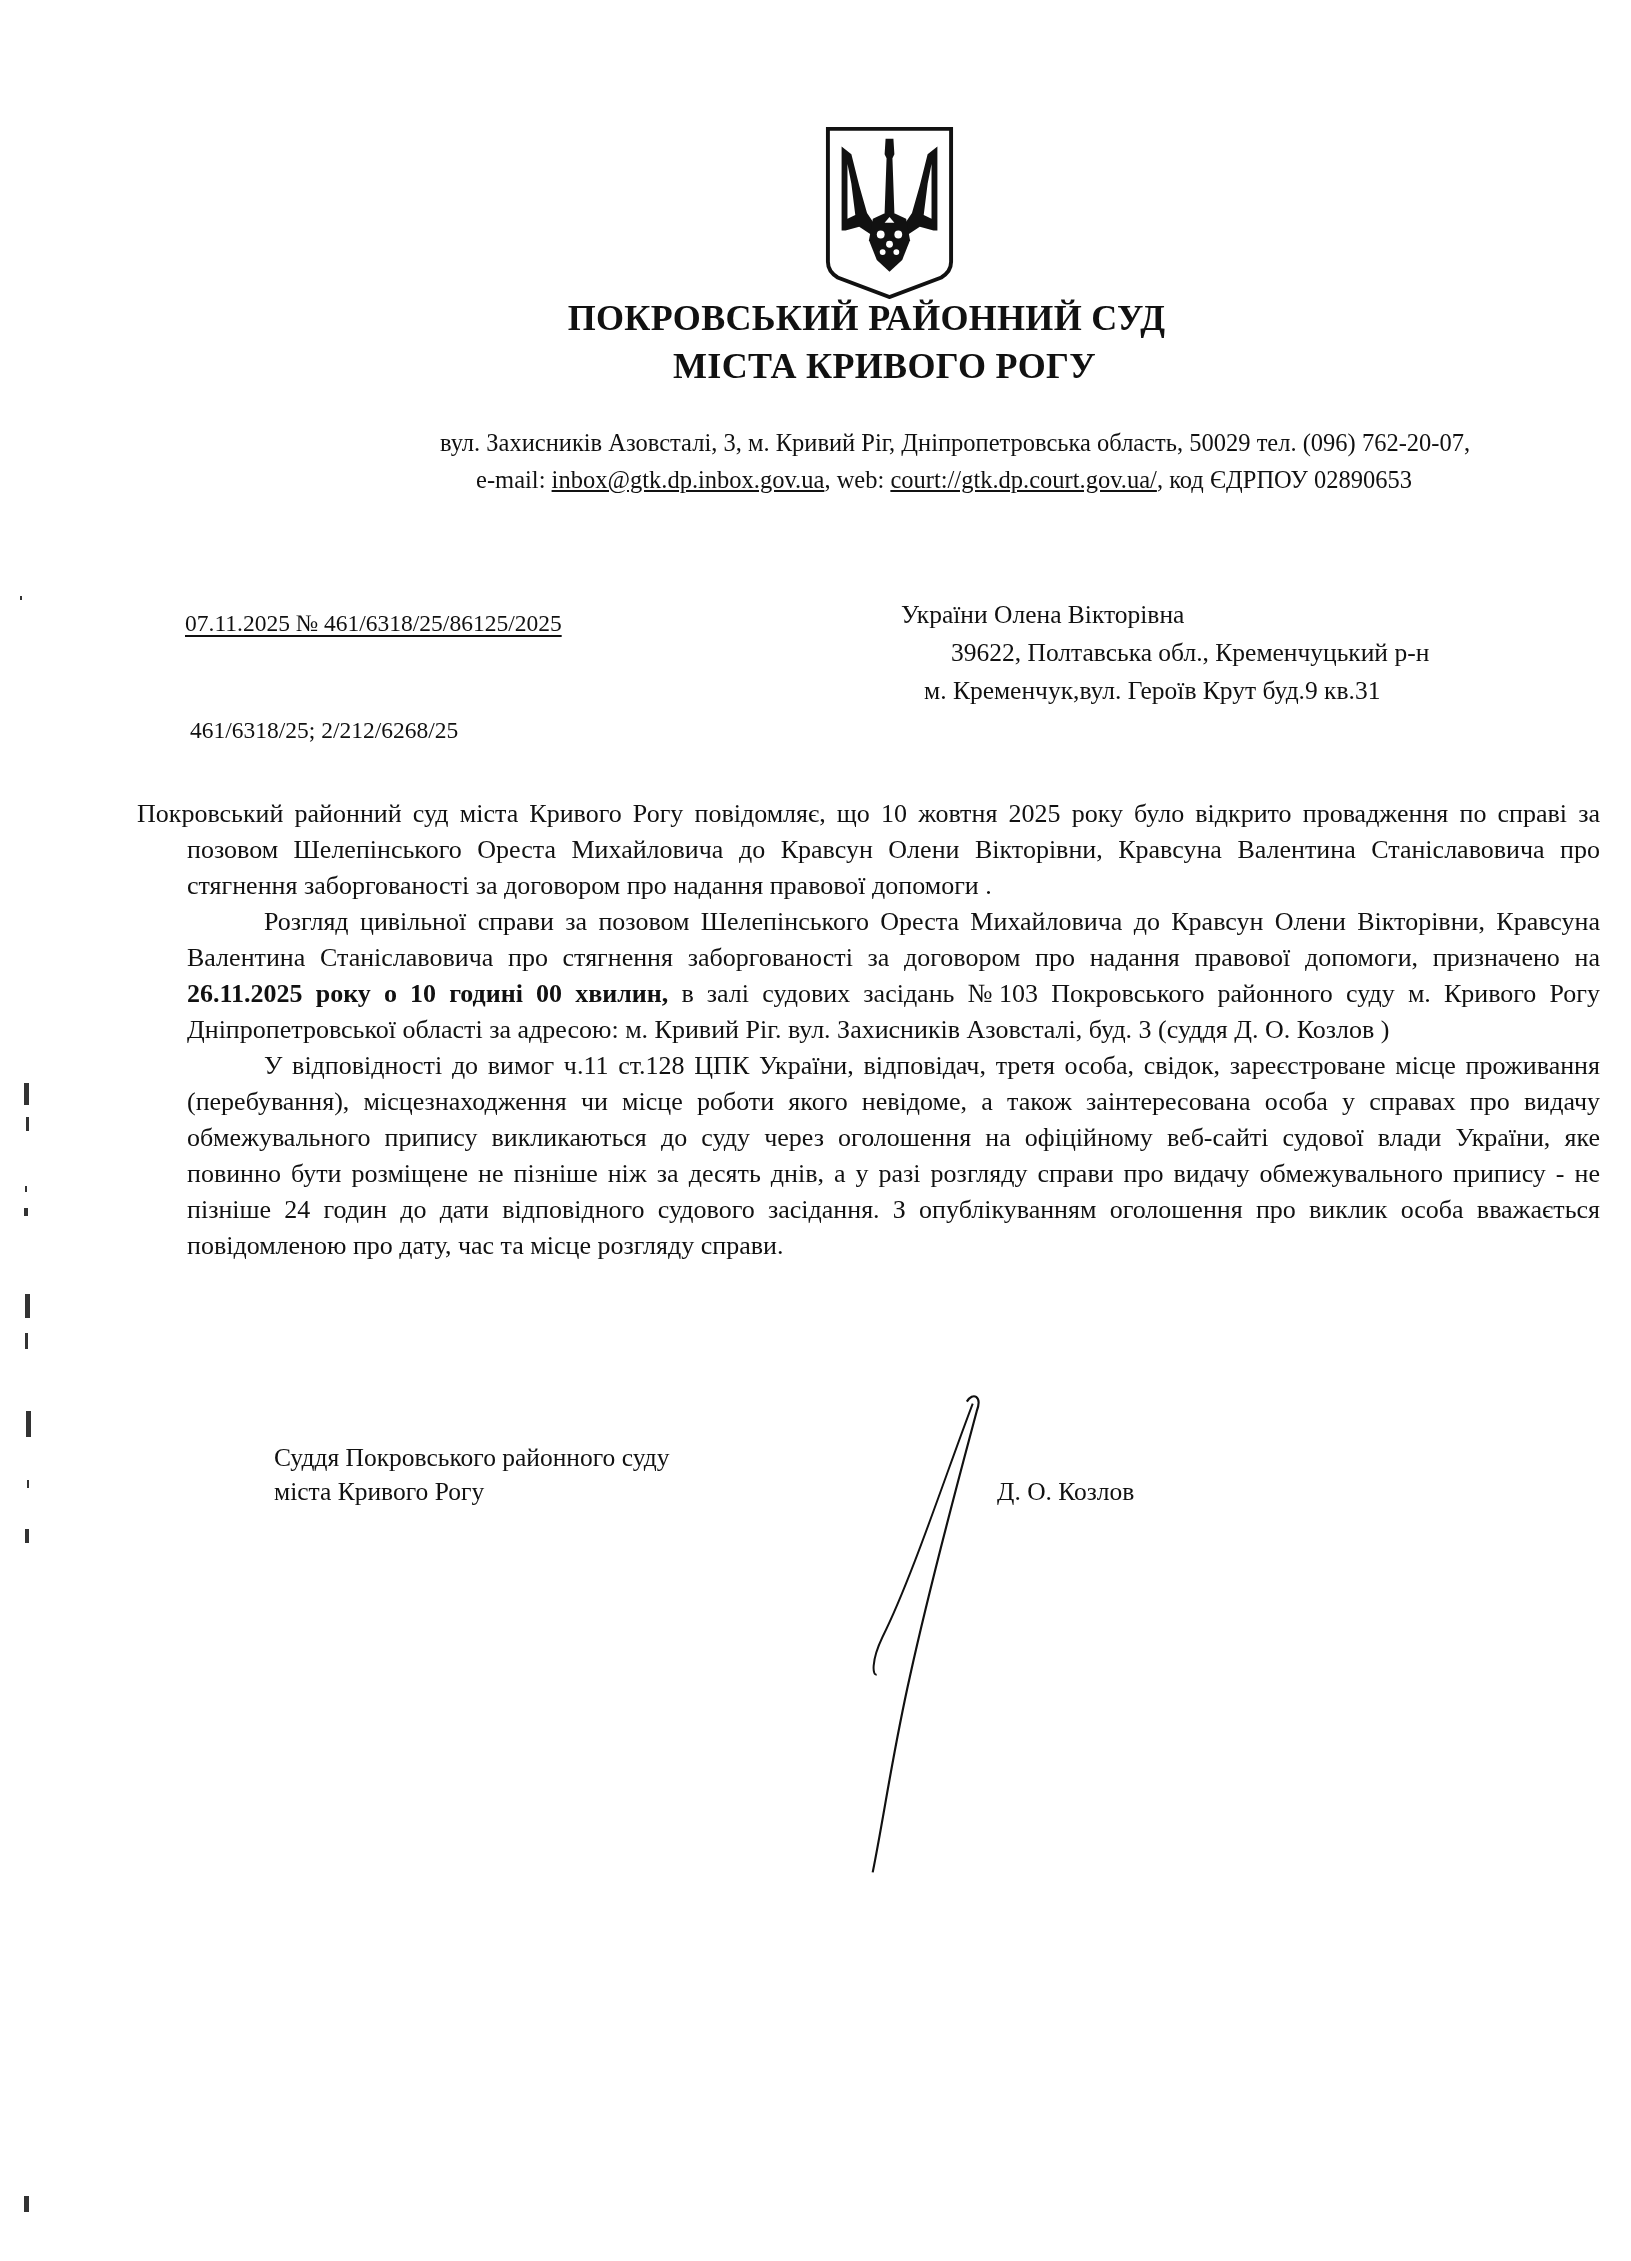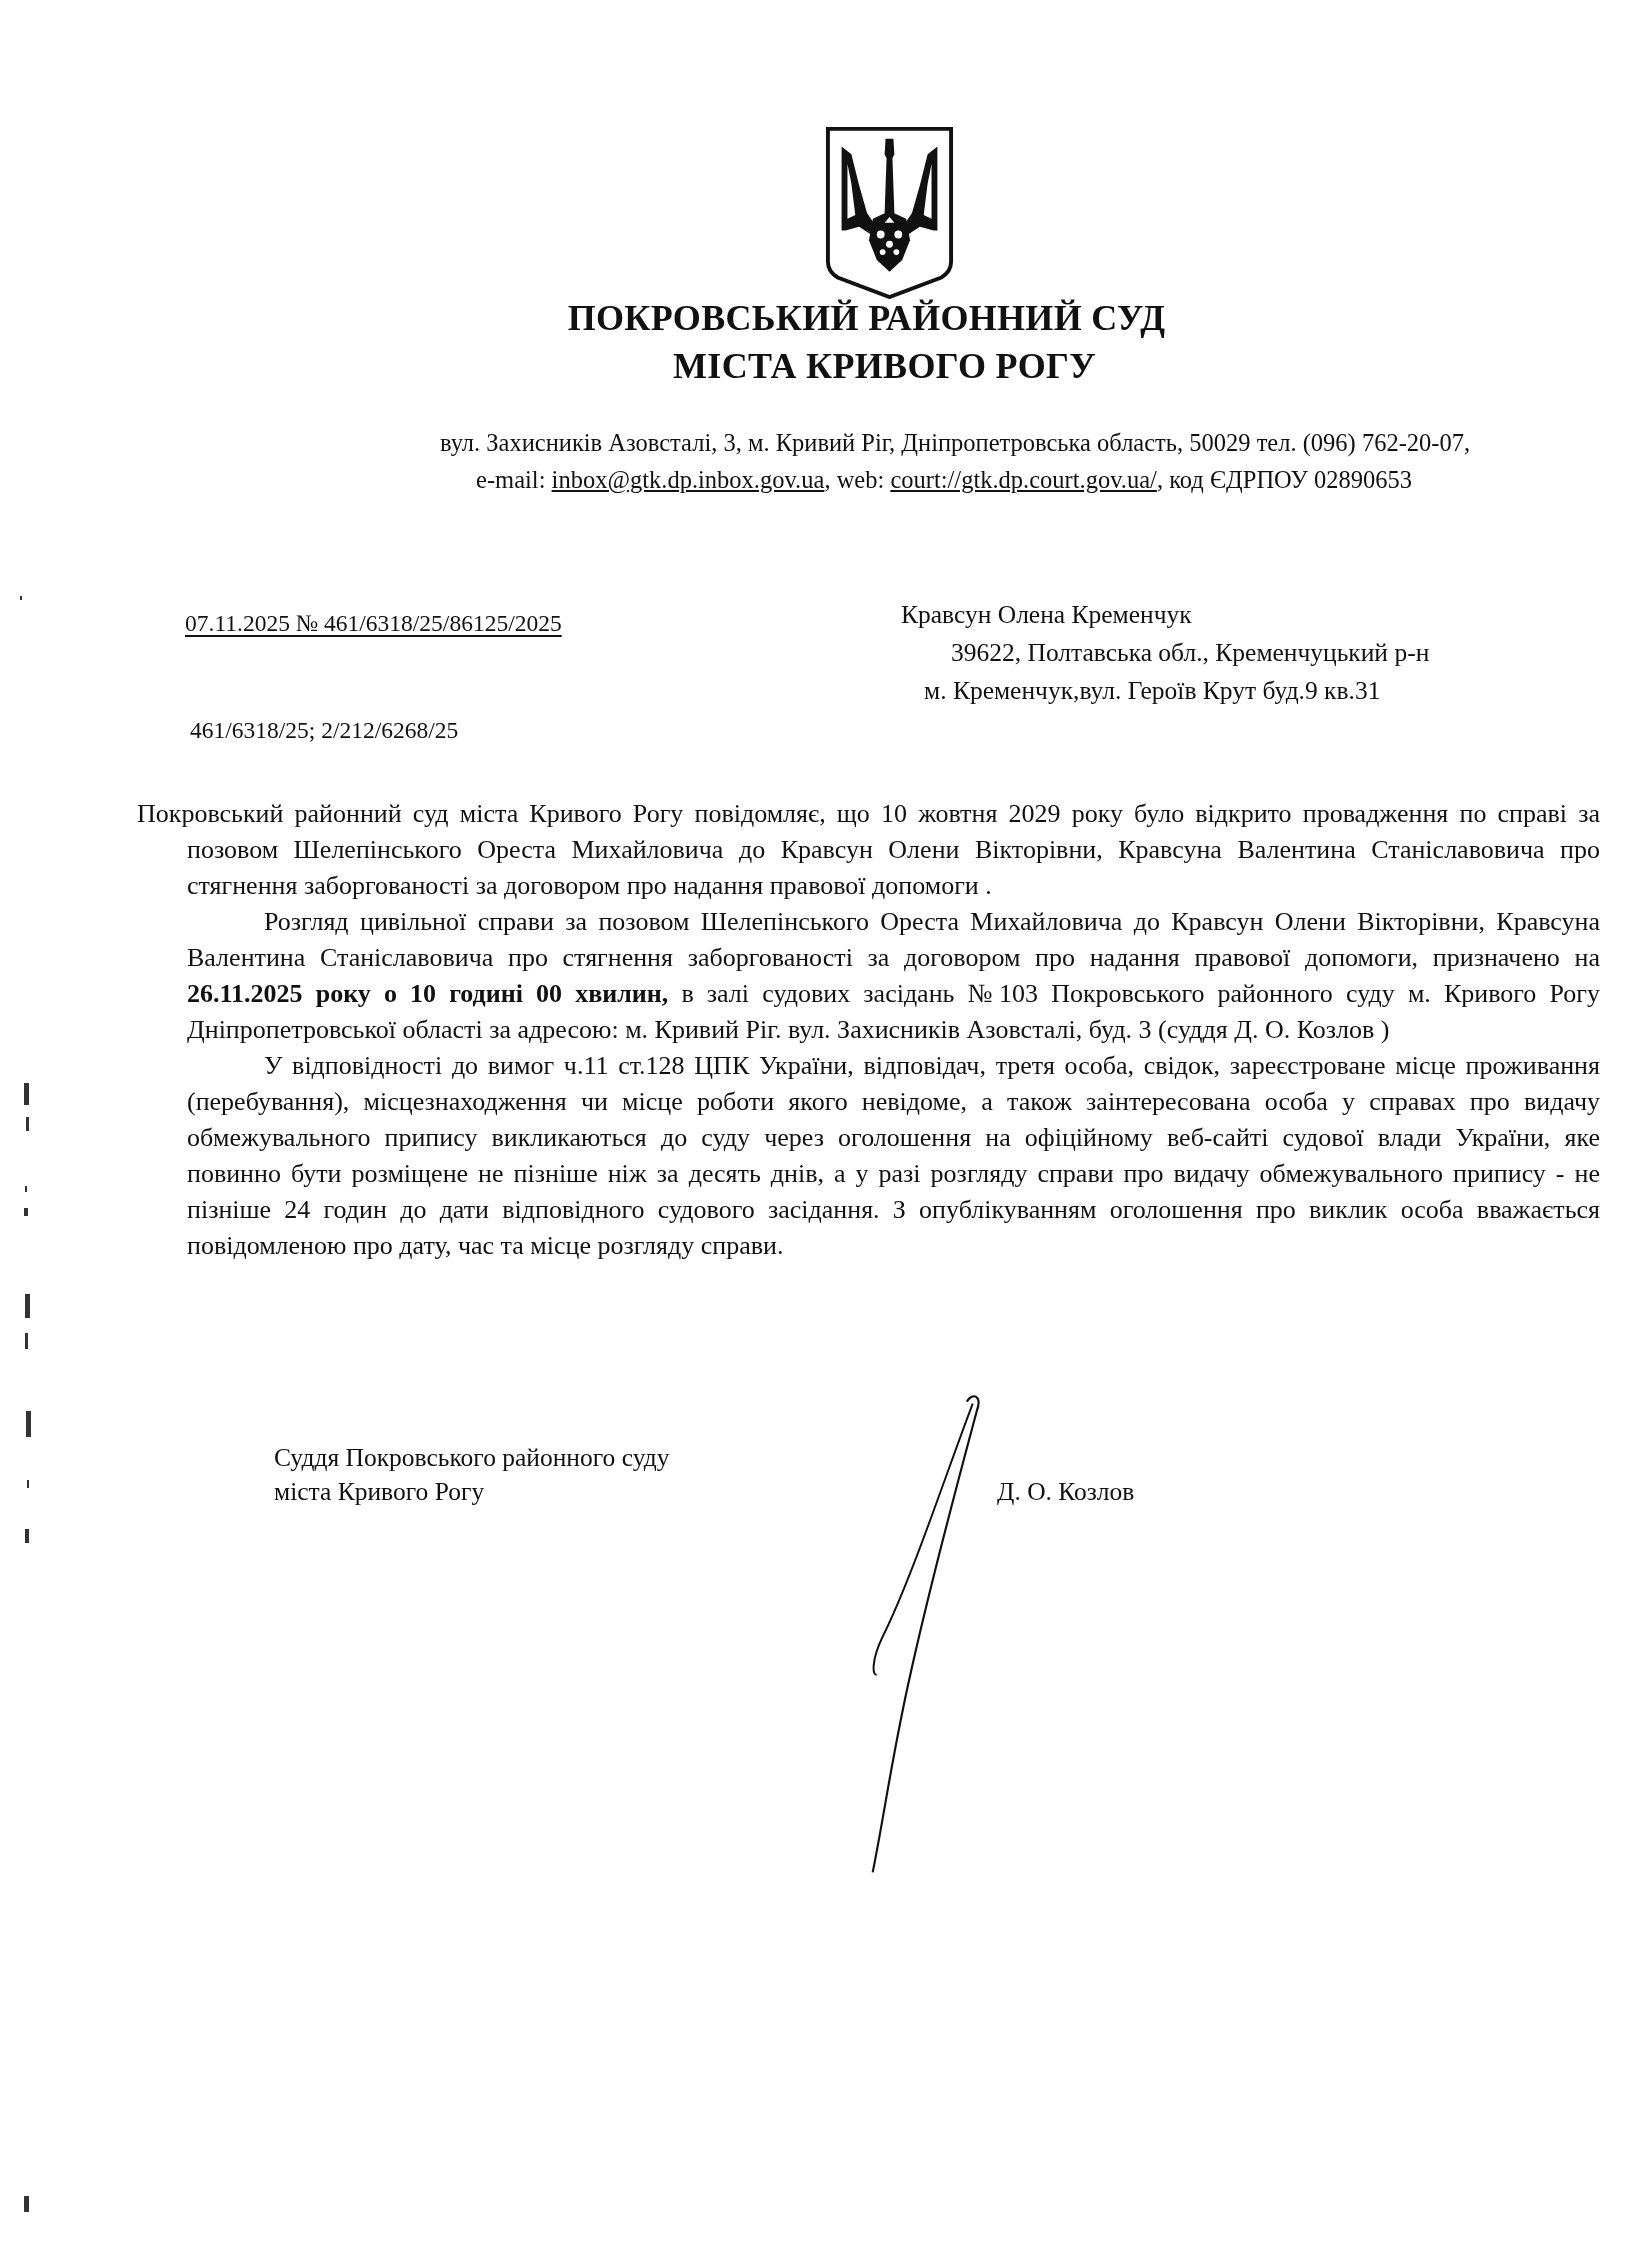--- a/index.html
+++ b/index.html
@@ -63,26 +63,26 @@
 <div class="h1 l2">МІСТА КРИВОГО РОГУ</div>
 
 <div class="contact l1">вул. Захисників Азовсталі, 3, м. Кривий Ріг,  Дніпропетровська область, 50029 тел. (096) 762-20-07,</div>
 <div class="contact l2">
   <span>e-mail: </span><span class="u">inbox@gtk.dp.inbox.gov.ua</span><span>,  web: </span><span class="u">court://gtk.dp.court.gov.ua/</span><span>, код ЄДРПОУ 02890653</span>
 </div>
 
 <div class="abs ref ref-main">07.11.2025 №  461/6318/25/86125/2025</div>
 <div class="abs ref ref-second">461/6318/25; 2/212/6268/25</div>
 
-<div class="abs recip name">Кравсун Олена Кременчук</div>
+<div class="abs recip name">України Олена Вікторівна</div>
 <div class="abs recip a1">39622,  Полтавська обл.,  Кременчуцький р-н</div>
 <div class="abs recip a2">м. Кременчук,вул. Героїв Крут буд.9 кв.31</div>
 
 <div class="body" style="top: 796px;">
-  <p class="p1">Покровський районний суд міста Кривого Рогу повідомляє, що 10 жовтня 2029 року було відкрито провадження по справі за позовом Шелепінського Ореста Михайловича до Кравсун Олени Вікторівни, Кравсуна Валентина Станіславовича про стягнення заборгованості за договором про надання правової допомоги  .</p>
+  <p class="p1">Покровський районний суд міста Кривого Рогу повідомляє, що 10 жовтня 2025 року було відкрито провадження по справі за позовом Шелепінського Ореста Михайловича до Кравсун Олени Вікторівни, Кравсуна Валентина Станіславовича про стягнення заборгованості за договором про надання правової допомоги  .</p>
   <p class="p2"><span>Розгляд цивільної справи за позовом Шелепінського Ореста Михайловича до Кравсун Олени Вікторівни, Кравсуна Валентина Станіславовича про стягнення заборгованості за договором про надання правової допомоги, призначено на </span><b>26.11.2025 року о 10 годині 00 хвилин,</b><span> в залі судових засідань №103  Покровського  районного суду м. Кривого Рогу Дніпропетровської області за адресою: м. Кривий Ріг. вул. Захисників Азовсталі,  буд. 3 (суддя  Д.  О.  Козлов  )</span></p>
   <p class="p3">У відповідності до вимог ч.11 ст.128 ЦПК України, відповідач, третя особа, свідок, зареєстроване місце проживання (перебування), місцезнаходження чи місце роботи якого невідоме, а також заінтересована особа у справах про видачу обмежувального припису викликаються до суду через оголошення на офіційному веб-сайті судової влади України, яке повинно бути розміщене не пізніше ніж за десять днів, а у разі розгляду справи про видачу обмежувального припису - не пізніше 24 годин до дати відповідного судового засідання. З опублікуванням оголошення про виклик особа вважається повідомленою про дату, час та місце розгляду справи.</p>
 </div>
 
 <div class="sign title">
   <div>Суддя  Покровського районного суду</div>
   <div>міста Кривого Рогу</div>
 </div>
 <div class="sign name">Д.  О.  Козлов</div>
 

